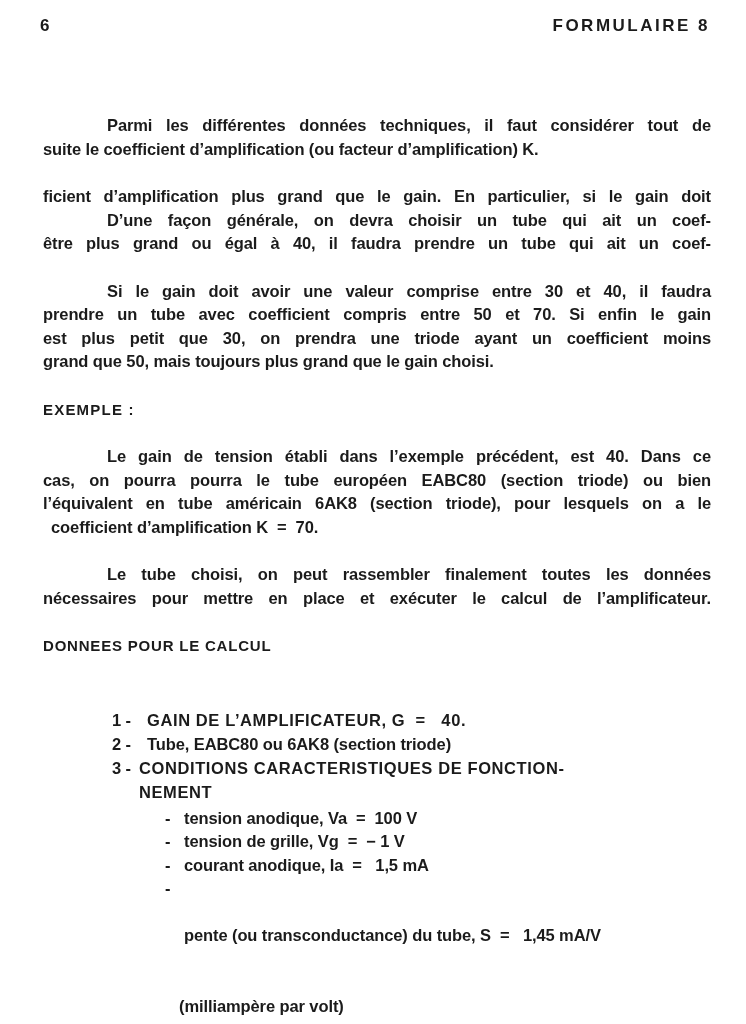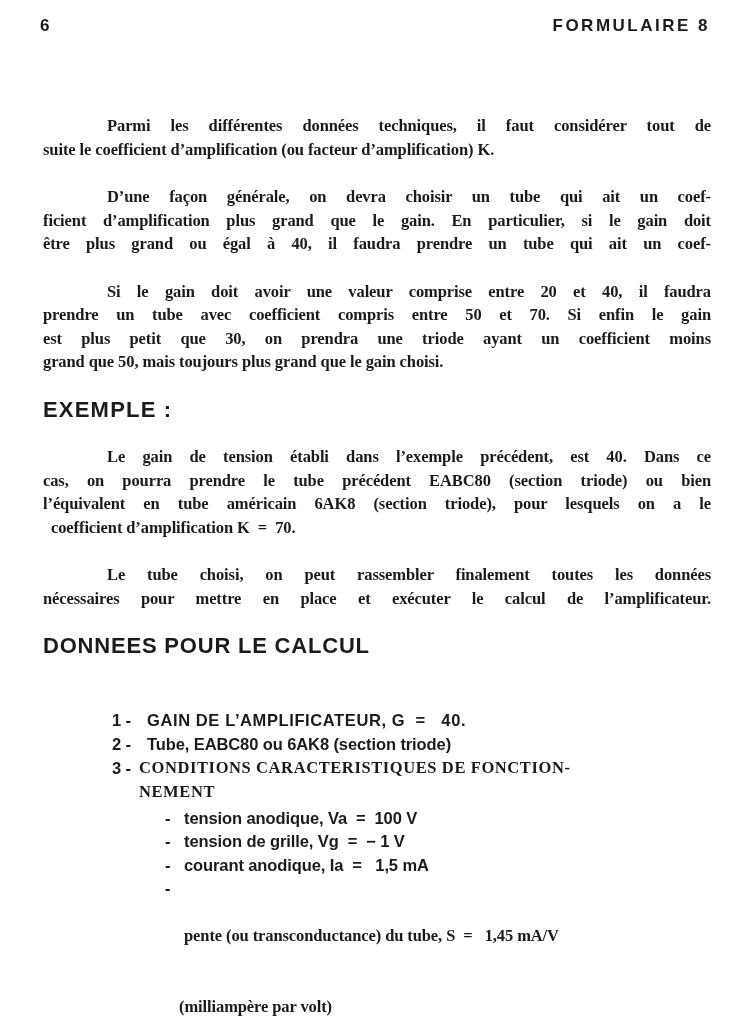--- a/index.html
+++ b/index.html
@@ -29,27 +29,27 @@
   .content {
     position: absolute;
     top: 114px;
     left: 43px;
     width: 668px;
     font-size: 16.5px;
     line-height: 23.5px;
     letter-spacing: -0.1px;
   }
   .para { margin: 0 0 24px 0; }
-  .line { display: block; font-family: Liberation Serif, serif; }
+  .line { display: block; }
   .line.j { text-align: justify; text-align-last: justify; }
   .line.first { padding-left: 64px; }
   .pre { white-space: pre-wrap; margin-left: 8px; }
   .section-heading {
     margin: 0 0 24px 0;
-    font-size: 22px;
+    font-size: 15px;
     letter-spacing: 1.2px;
   }
   .section-heading.donnees { margin-bottom: 50px; letter-spacing: 0.8px; }
   .numlist { margin: 0 0 0 69px; }
   .numitem { display: flex; line-height: 24px; }
   .numitem .num { flex: none; width: 27px; }
   .numitem .itext { flex: 1 1 auto; }
   .numitem .caps { letter-spacing: 0.6px; }
   .conditions { margin: 3px 0 0 122px; }
   .cond { display: flex; line-height: 23.5px; }
@@ -68,37 +68,37 @@
   </div>
 
   <div class="content">
 
     <p class="para">
       <span class="line j first">Parmi les différentes données techniques, il faut considérer tout de</span>
       <span class="line">suite le coefficient d’amplification (ou facteur d’amplification) K.</span>
     </p>
 
     <p class="para">
+      <span class="line j">ficient d’amplification plus grand que le gain. En particulier, si le gain doit</span>
       <span class="line j first">D’une façon générale, on devra choisir un tube qui ait un coef-</span>
-      <span class="line j">ficient d’amplification plus grand que le gain. En particulier, si le gain doit</span>
       <span class="line j">être plus grand ou égal à 40, il faudra prendre un tube qui ait un coef-</span>
     </p>
 
     <p class="para">
-      <span class="line j first">Si le gain doit avoir une valeur comprise entre 20 et 40, il faudra</span>
+      <span class="line j first">Si le gain doit avoir une valeur comprise entre 30 et 40, il faudra</span>
       <span class="line j">prendre un tube avec coefficient compris entre 50 et 70. Si enfin le gain</span>
       <span class="line j">est plus petit que 30, on prendra une triode ayant un coefficient moins</span>
       <span class="line">grand que 50, mais toujours plus grand que le gain choisi.</span>
     </p>
 
     <h2 class="section-heading">EXEMPLE :</h2>
 
     <p class="para">
       <span class="line j first">Le gain de tension établi dans l’exemple précédent, est 40. Dans ce</span>
-      <span class="line j">cas, on pourra prendre le tube précédent EABC80 (section triode) ou bien</span>
+      <span class="line j">cas, on pourra pourra le tube européen EABC80 (section triode) ou bien</span>
       <span class="line j">l’équivalent en tube américain 6AK8 (section triode), pour lesquels on a le</span>
       <span class="line pre">coefficient d’amplification K  =  70.</span>
     </p>
 
     <p class="para">
       <span class="line j first">Le tube choisi, on peut rassembler finalement toutes les données</span>
       <span class="line j">nécessaires pour mettre en place et exécuter le calcul de l’amplificateur.</span>
     </p>
 
     <h2 class="section-heading donnees">DONNEES POUR LE CALCUL</h2>

